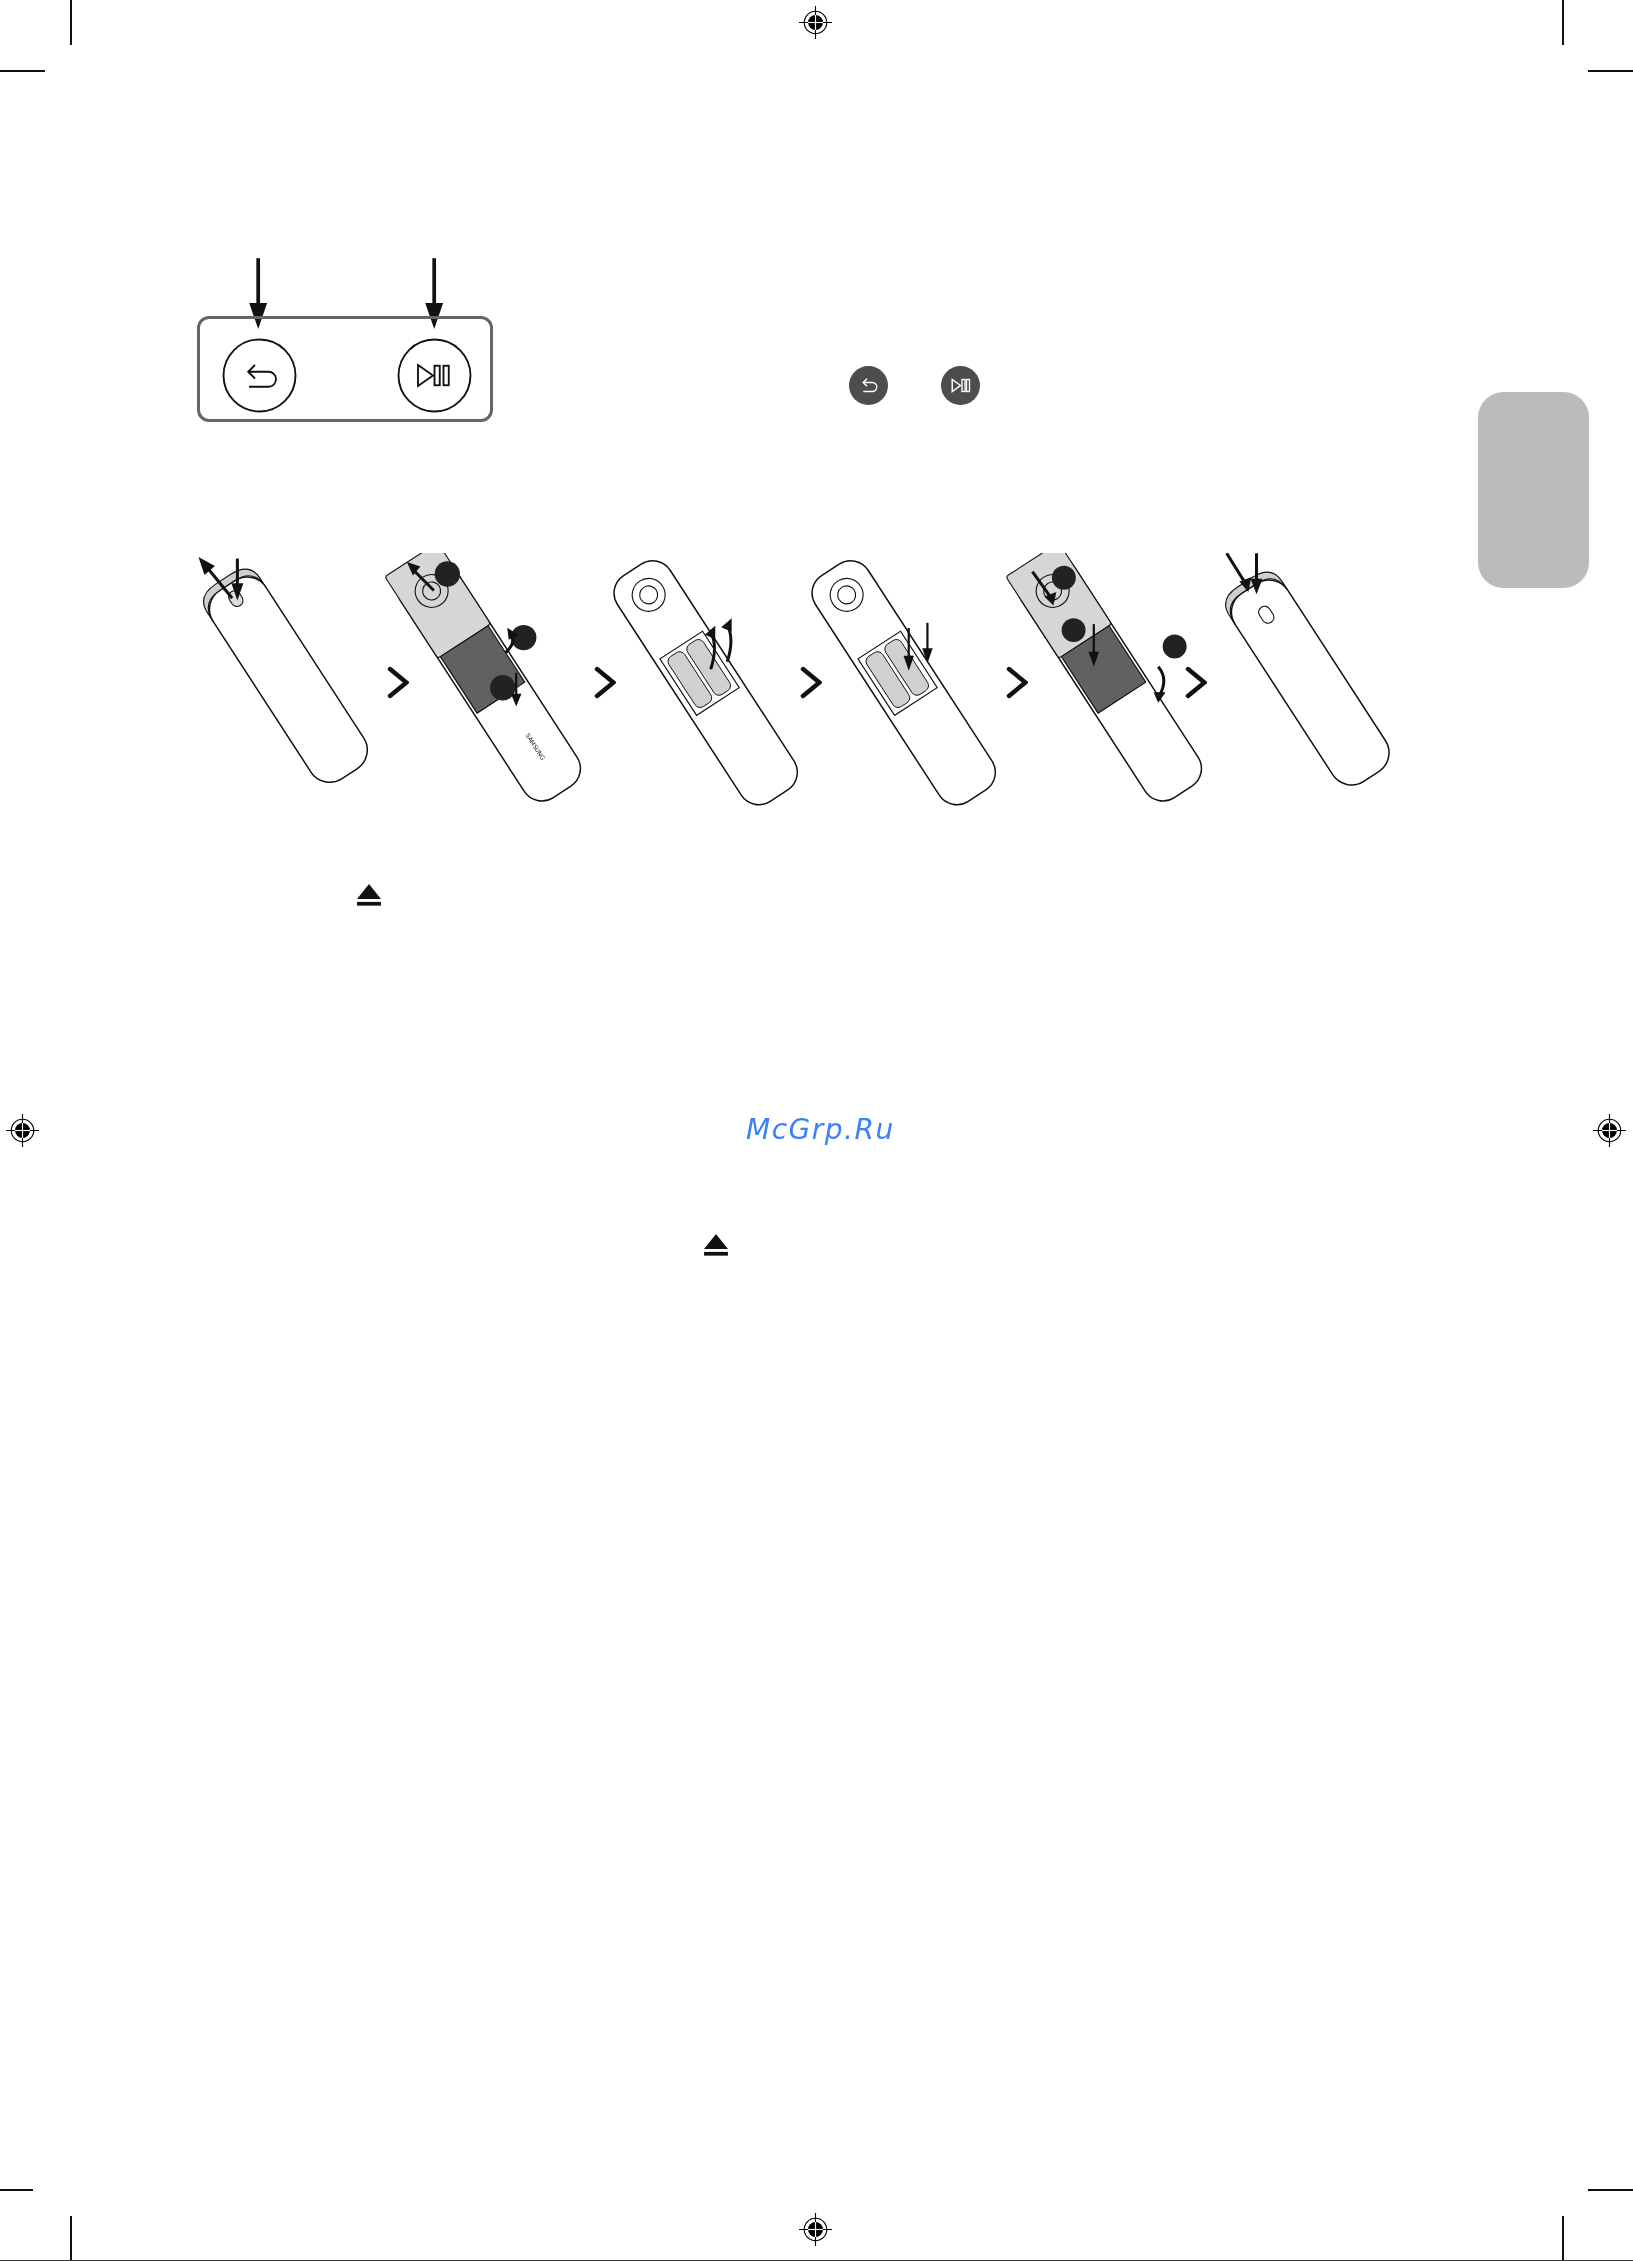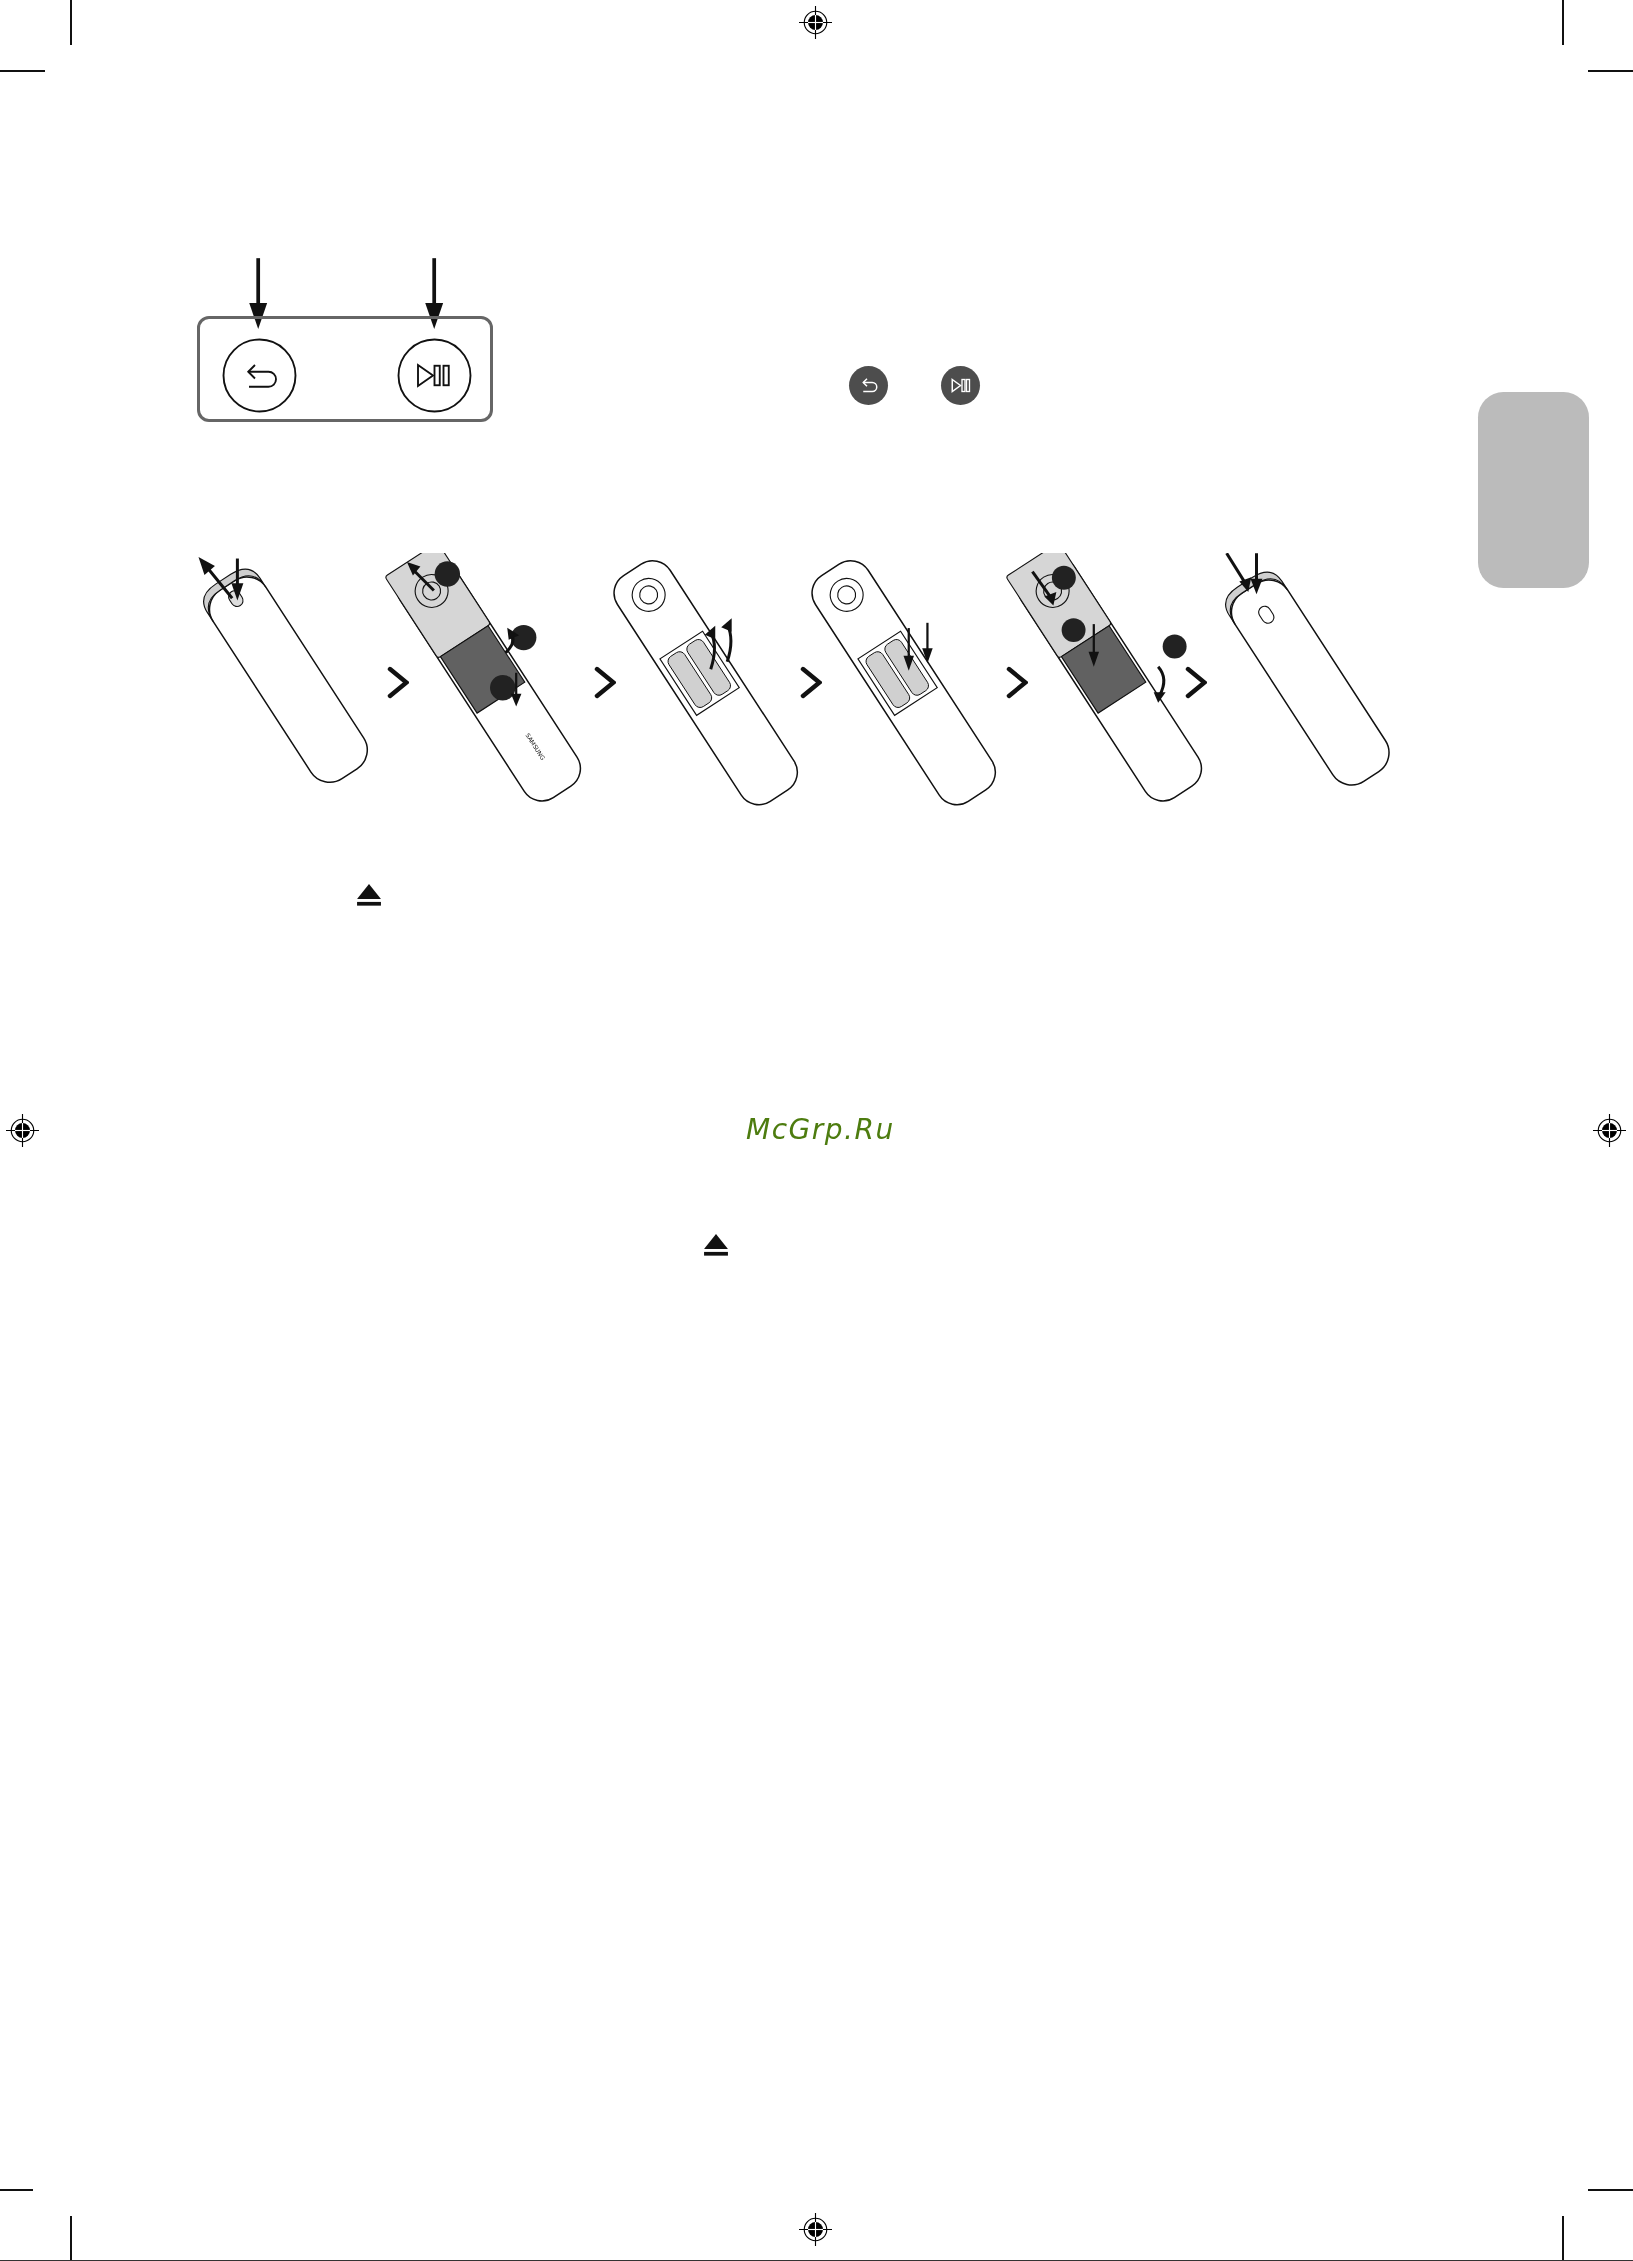--- a/index.html
+++ b/index.html
@@ -5,21 +5,21 @@
   html, body { margin:0; padding:0; background:#ffffff; }
   body { width:1634px; height:2261px; position:relative; overflow:hidden;
          font-family:"DejaVu Sans", sans-serif; }
   .abs { position:absolute; }
   .crop-h { position:absolute; height:1.5px; background:#111; }
   .crop-v { position:absolute; width:1.5px; background:#111; }
   .reg { position:absolute; width:33px; height:33px; }
   .lang-tab { position:absolute; left:1478px; top:392px; width:111px; height:196px;
               background:#bbbbbb; border-radius:25.4px; }
   .watermark { position:absolute; left:746px; top:1113px; font-size:28px; font-style:italic;
-               color:#4d7c0f; letter-spacing:1.5px; }
+               color:#3b82f6; letter-spacing:1.5px; }
   .callout { position:absolute; left:197px; top:316px; width:296px; height:106px;
              border:3.7px solid #666; border-radius:12px; box-sizing:border-box; }
   .inline-icon { position:absolute; width:39px; height:39px; border-radius:50%; background:#4d4d4d; }
   .eject { position:absolute; }
   .step { position:absolute; }
   .chev { position:absolute; }
 </style>
 </head>
 <body>
 

